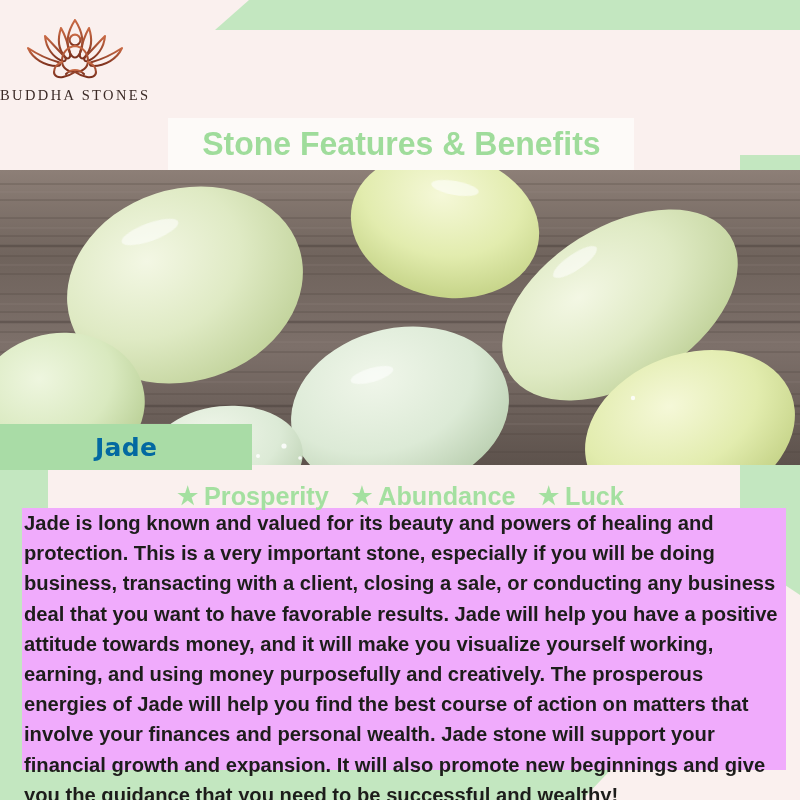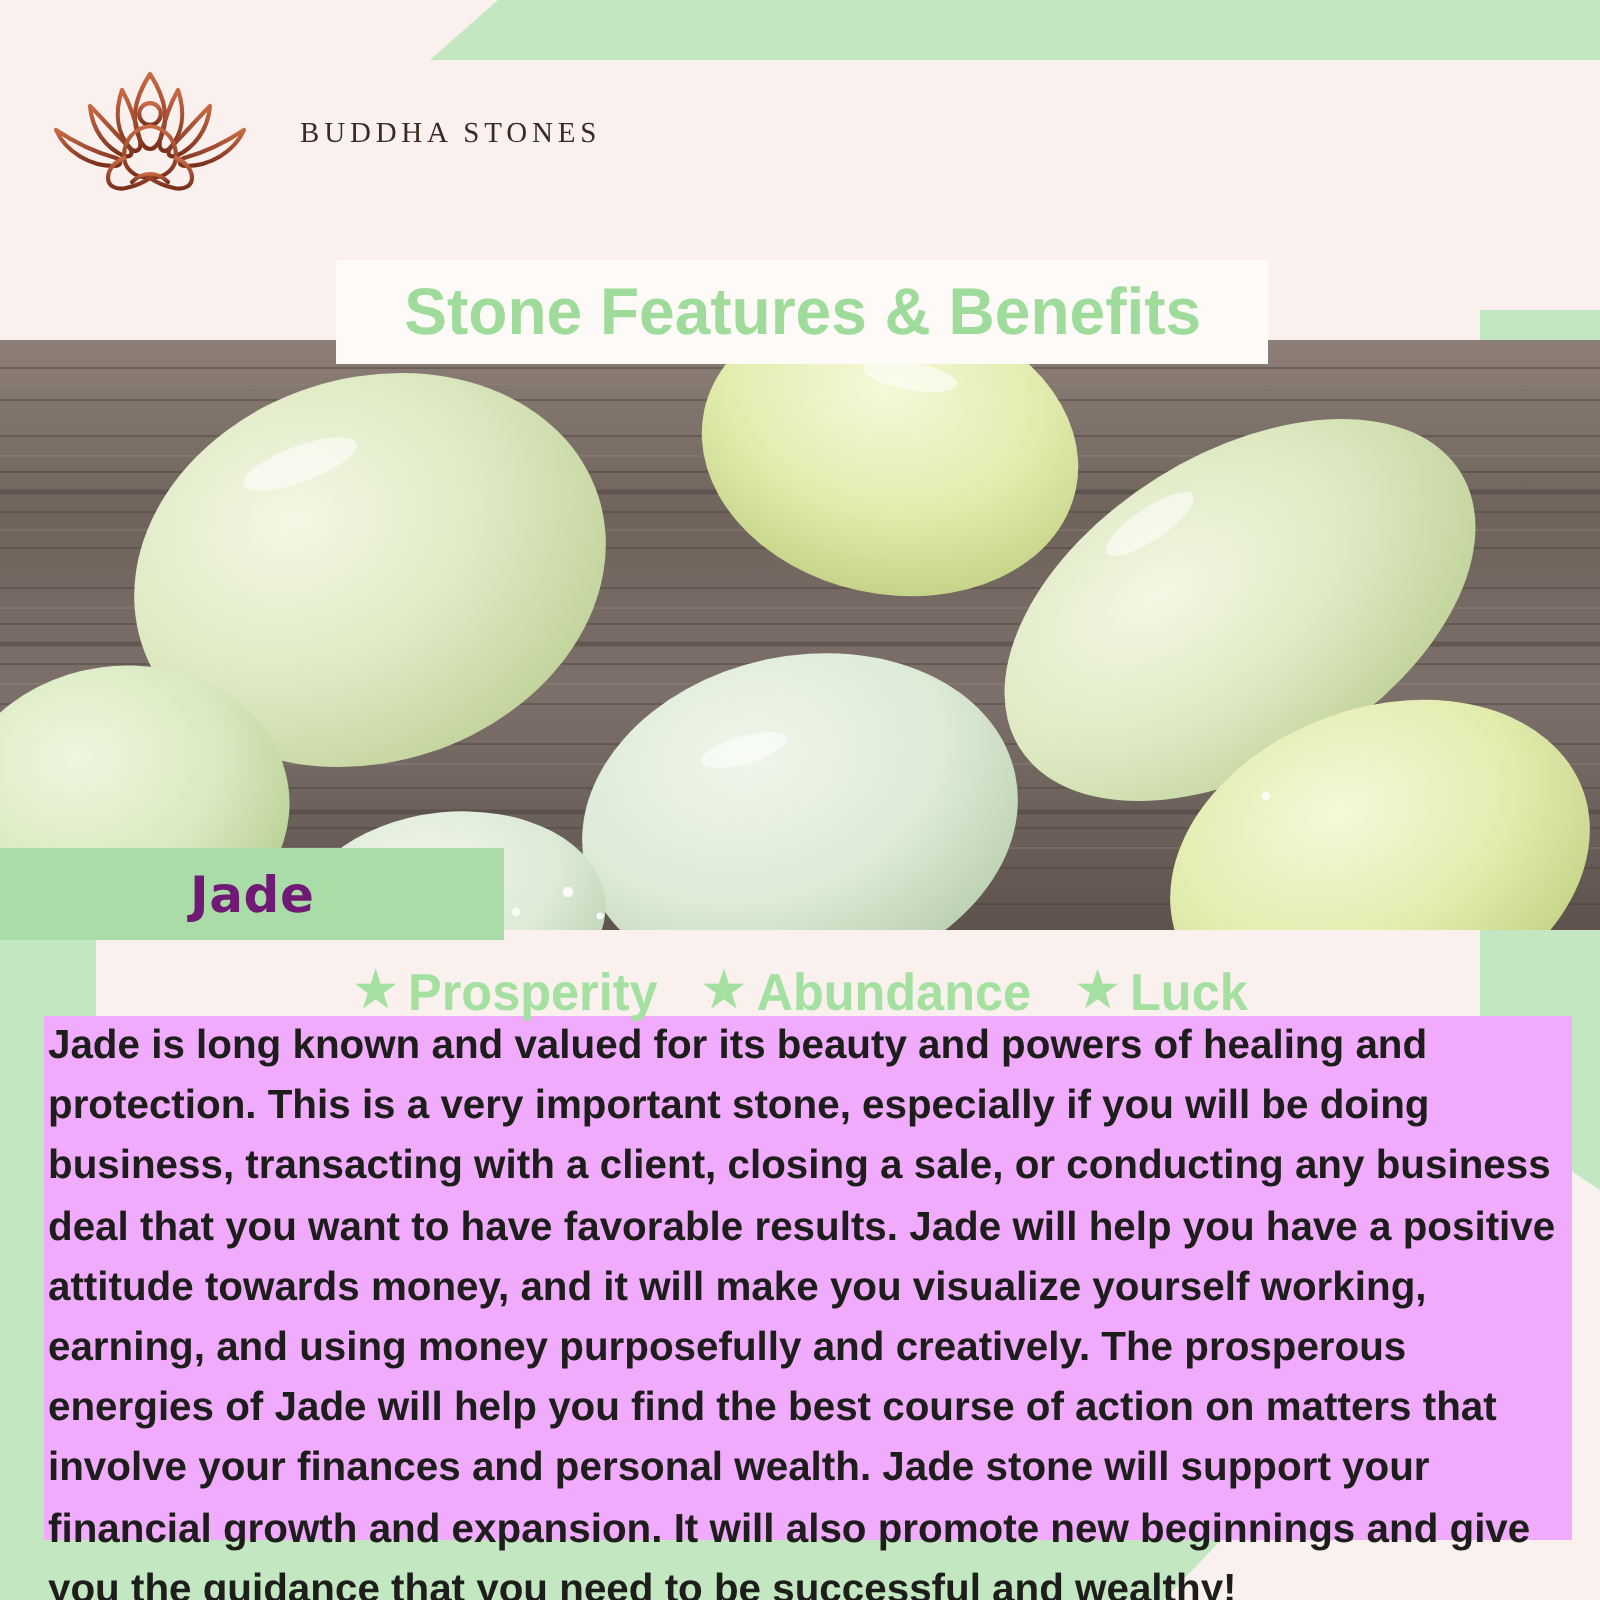--- a/index.html
+++ b/index.html
@@ -29,35 +29,35 @@
     top:180px;left:0;width:48px;height:480px;
     clip-path:polygon(0 0,100% 12px,100% 100%,0 100%);
   }
   .deco-left-low{
     top:640px;left:0;width:30px;height:130px;
   }
 
   
   .logo-wrap{
     position:absolute;top:14px;left:0;width:643px;height:105px;
-    display:flex;align-items:center;justify-content:flex-start;
+    display:flex;flex-direction:column;justify-content:flex-start;
     z-index:6;
   }
   .logo-mark{width:150px;height:72px;display:block;}
   .logo-text{
     margin-top:1px;
     font-family:"Liberation Serif", serif;
     font-size:14.5px;letter-spacing:2.4px;color:#3b2a26;font-weight:400;
   }
 
   
   .title-band{
     position:absolute;top:118px;left:168px;width:466px;height:52px;
     background:#fdfaf8;z-index:7;
-    display:flex;align-items:center;justify-content:center;margin-top:12px;
+    display:flex;align-items:center;justify-content:center;
   }
   .title-text{
     font-family:"Liberation Sans Narrow","Liberation Sans",sans-serif;
     font-weight:bold;font-size:33px;color:#9fdc9b;
     letter-spacing:0px;white-space:nowrap;
     transform:scaleX(0.97);
   }
 
   
   .photo{
@@ -65,21 +65,21 @@
     overflow:hidden;z-index:2;background:#6b5f58;
   }
   .photo svg{display:block;width:800px;height:295px;}
 
   
   .jade-band{
     position:absolute;top:424px;left:0;width:252px;height:46px;
     background:#a9dca6;z-index:5;display:flex;align-items:center;
   }
   .jade-text{
-    margin-left:95px;color:#701a75;font-weight:bold;font-size:25px;
+    margin-left:95px;color:#0369a1;font-weight:bold;font-size:25px;
     font-family:"DejaVu Sans",sans-serif;letter-spacing:.3px;
   }
 
   
   .keywords{
     position:absolute;top:479px;left:0;width:800px;height:34px;
     display:flex;align-items:center;justify-content:center;gap:0px;z-index:5;
   }
   .kw{
     display:inline-flex;align-items:center;

